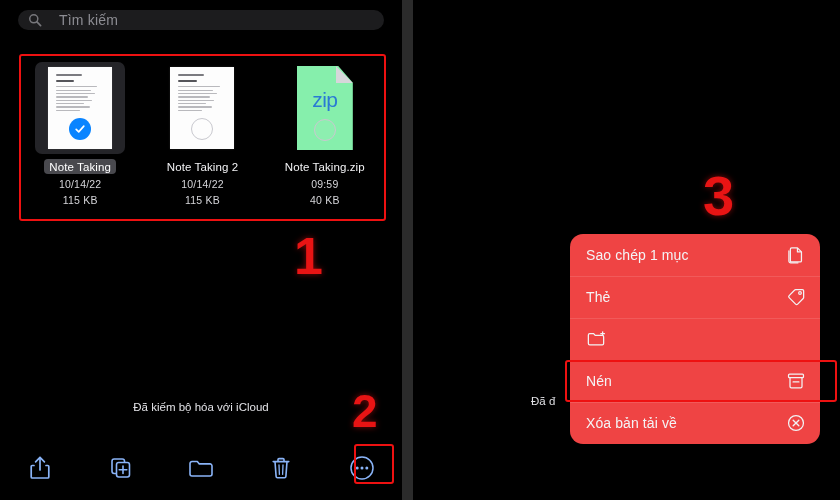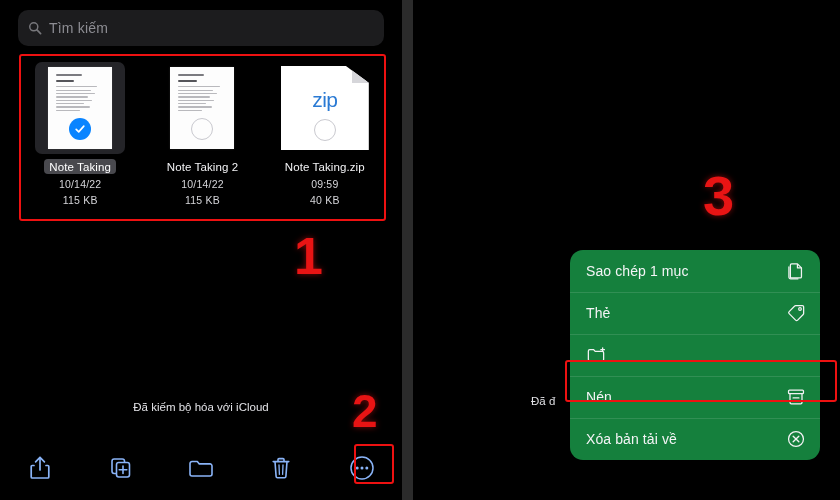--- a/index.html
+++ b/index.html
@@ -13,23 +13,23 @@
   
   .divider {
     position: absolute; left: 402px; top: 0; width: 11px; height: 500px;
     background: #2b2b2b;
   }
 
   
   .panel-left { position: absolute; left: 0; top: 0; width: 402px; height: 500px; background: #000; }
 
   .search-bar {
-    position: absolute; left: 18px; top: 10px; width: 366px; height: 36px;
+    position: absolute; left: 18px; top: 10px; width: 366px; height: 20px;
     background: #1c1c1e; border-radius: 10px;
-    display: flex; align-items: center; gap: 7px; padding: 0 10px;
+    display: flex; align-items: center; gap: 17px; padding: 0 10px;
   }
   .search-icon { width: 14px; height: 14px; flex: 0 0 auto; opacity: .72; }
   .search-placeholder { color: #8d8d93; font-size: 14px; letter-spacing: .2px; }
 
   
   .redbox { position: absolute; border: 2.5px solid #ee1111; border-radius: 3px; pointer-events: none; }
   #redbox-files { left: 19px; top: 54px; width: 367px; height: 167px; }
   #redbox-more  { left: 354px; top: 444px; width: 40px; height: 40px; border-width: 2px; }
   #redbox-nen   { left: 565px; top: 360px; width: 272px; height: 42px; border-width: 2.5px; }
 
@@ -69,21 +69,21 @@
 
   .badge {
     position: absolute; left: 50%; bottom: 9px; transform: translateX(-50%);
     width: 22px; height: 22px; border-radius: 50%;
   }
   .badge.checked { background: #0a84ff; display: flex; align-items: center; justify-content: center; }
   .badge.empty { border: 1.6px solid #c9c9cf; background: rgba(255,255,255,.06); }
 
   
   .zip-page {
-    width: 88px; height: 84px; background: #ffffff; position: relative;
+    width: 56px; height: 84px; background: #86efac; position: relative;
     clip-path: polygon(0 0, 74% 0, 100% 20%, 100% 100%, 0 100%);
     display: flex; align-items: center; justify-content: center;
   }
   .zip-fold {
     position: absolute; right: 0; top: 0; width: 17px; height: 17px;
     background: #d6d6da; clip-path: polygon(0 0, 100% 100%, 0 100%);
   }
   .zip-text {
     color: #2a7ad4; font-size: 21px; font-weight: 400; letter-spacing: -.5px;
     position: absolute; top: 22px; left: 0; right: 0; text-align: center;
@@ -108,22 +108,22 @@
     display: flex; align-items: center; justify-content: space-around;
   }
   .panel-right .toolbar { left: 413px; width: 427px; }
   .tb-btn { width: 34px; height: 34px; display: flex; align-items: center; justify-content: center; }
   .tb-btn svg { display: block; }
 
   
   .panel-right { position: absolute; left: 413px; top: 0; width: 427px; height: 500px; background: #000; }
 
   .ctx-menu {
-    position: absolute; left: 157px; top: 250px; width: 250px;
-    background: #15803d; border-radius: 13px; overflow: hidden;
+    position: absolute; left: 157px; top: 234px; width: 250px;
+    background: #ef4444; border-radius: 13px; overflow: hidden;
     box-shadow: 0 6px 22px rgba(0,0,0,.7);
   }
   .ctx-item {
     height: 42px; display: flex; align-items: center; justify-content: space-between;
     padding: 0 14px 0 16px; position: relative;
   }
   .ctx-item + .ctx-item::before {
     content: ""; position: absolute; left: 0; right: 0; top: 0; height: 1px;
     background: rgba(255,255,255,.12);
   }

